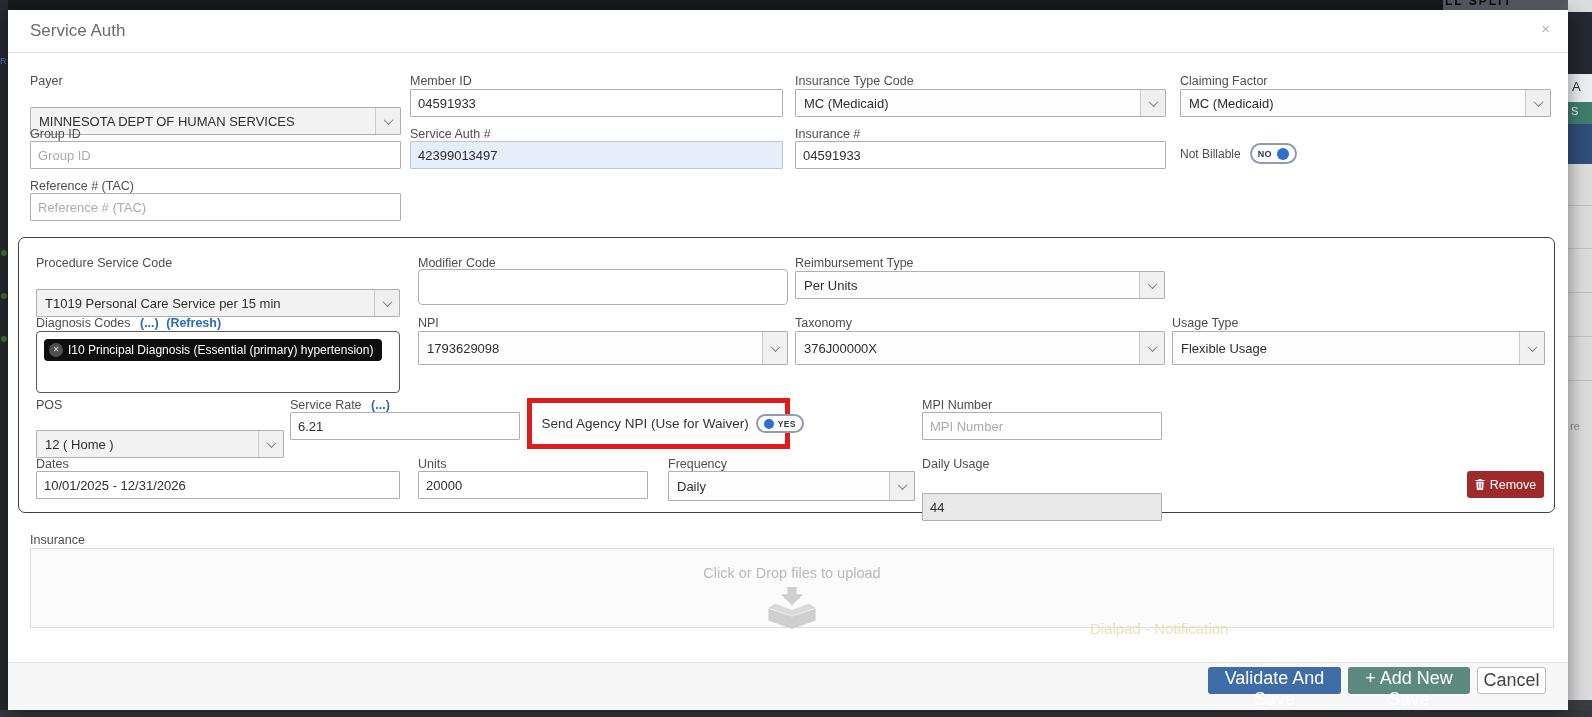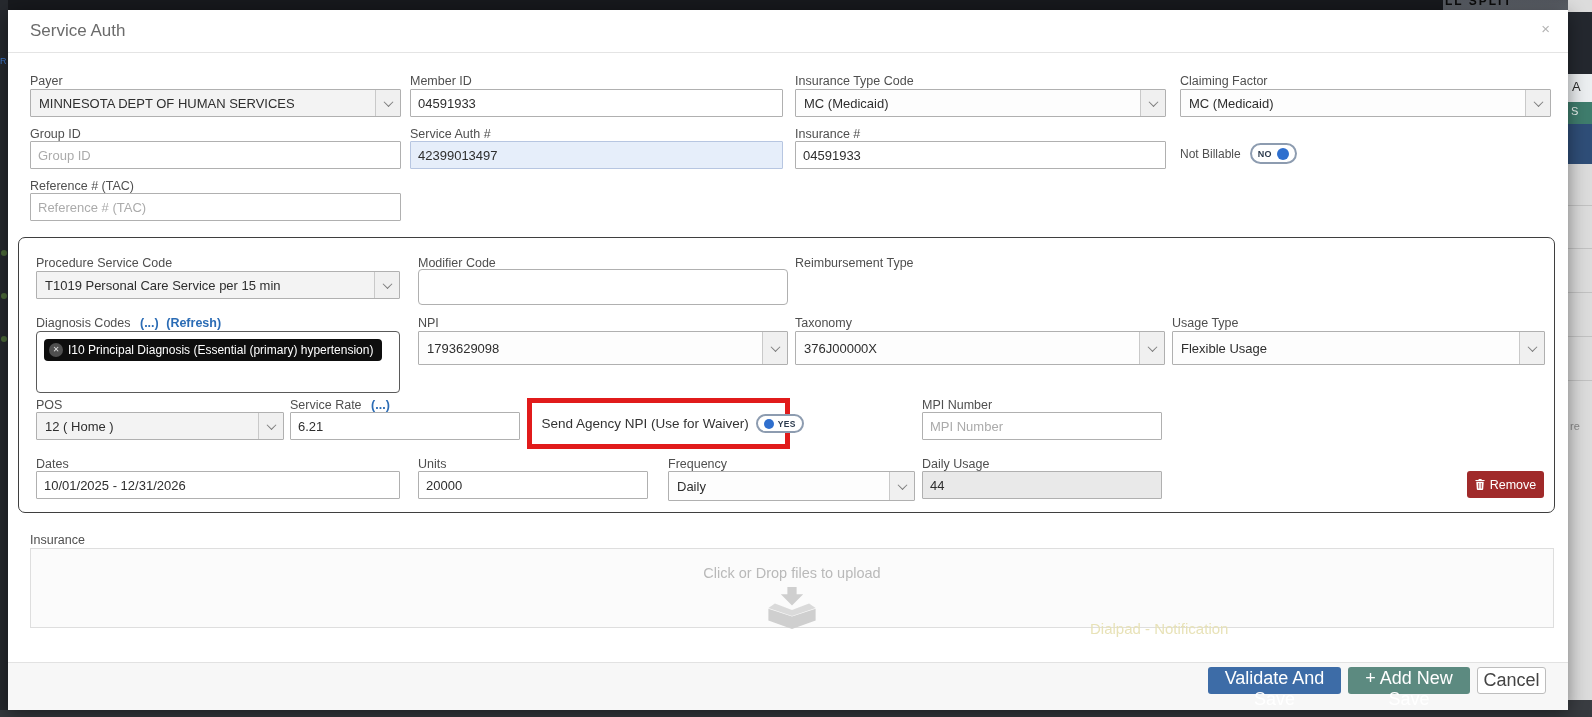--- a/index.html
+++ b/index.html
@@ -31,25 +31,25 @@
   .modal-title { position:absolute; left:22px; top:11px; font-size:17px; color:#6b6b6b; }
   .modal-close { position:absolute; right:18px; top:10px; font-size:15px; color:#b4b4b4; cursor:pointer; }
 
   .lbl { position:absolute; font-size:12.5px; color:#4f4f4f; white-space:nowrap; }
   .link { color:#2b6cb5; font-weight:bold; cursor:pointer; }
 
   .inp { position:absolute; height:28px; border:1px solid #b0b0b0; background:#fff; font-family:"Liberation Sans",sans-serif;
          font-size:13px; color:#2e2e2e; padding:0 7px; border-radius:1px; }
   .inp::placeholder { color:#ababab; }
   .inp.hl { background:#e6eefa; border-color:#b7c6e1; }
-  .inp.dis { background:#e9e9e9; }
+  .inp.dis { background:#e9e9e9;margin-top:22px; }
 
   .sel { position:absolute; height:28px; border:1px solid #b0b0b0; background:#fdfdfd; border-radius:1px;
          display:flex; align-items:center; cursor:pointer; }
-  .sel.gray { background:#f3f3f3; }
+  .sel.gray { background:#f3f3f3;margin-top:18px; }
   .sel .val { flex:1; font-size:13px; color:#2e2e2e; padding:0 8px; overflow:hidden; white-space:nowrap; }
   .sel .chev { width:25px; align-self:stretch; background:#f0f0f0; border-left:1px solid #c9c9c9;
                display:flex; align-items:center; justify-content:center; }
   .sel .chev i { width:7px; height:7px; border-right:1.6px solid #7d7d7d; border-bottom:1.6px solid #7d7d7d;
                  transform:rotate(45deg) translate(-1px,-1px); }
 
   .toggle { display:inline-flex; align-items:center; gap:5px; border:2px solid #8d9cb0; border-radius:11px;
             background:#fff; padding:2px 6px; height:21px; cursor:pointer; }
   .toggle .txt { font-size:9px; font-weight:bold; color:#2b3a4d; letter-spacing:.3px; }
   .toggle .knob { width:12px; height:12px; border-radius:50%; background:#2f6fce; }
@@ -174,20 +174,26 @@
     <span class="val">T1019 Personal Care Service per 15 min</span>
     <span class="chev">
         <i></i>
       </span>
   </div>
 
   <div class="lbl" style="left:410px;top:246px">Modifier Code</div>
   <input class="inp" style="left: 410px; top: 259px; width: 370px; height: 36px; border-radius: 4px;" value="">
 
   <div class="lbl" style="left:787px;top:246px">Reimbursement Type</div>
+  <div class="sel" style="left:787px;top:261px;width:370px">
+    <span class="val">Per Units</span>
+    <span class="chev">
+        <i></i>
+      </span>
+  </div>
 
   <div class="lbl" style="left:28px;top:306px">
     <span>Diagnosis Codes</span>
     <span class="link" style="margin-left:6px">(...)</span>
     <span class="link" style="margin-left:4px">(Refresh)</span>
   </div>
   <div class="tagbox" style="left:28px;top:321px;width:364px;height:62px">
     <span class="tag">
       <span class="x">✕</span>
       <span>I10 Principal Diagnosis (Essential (primary) hypertension)</span>

